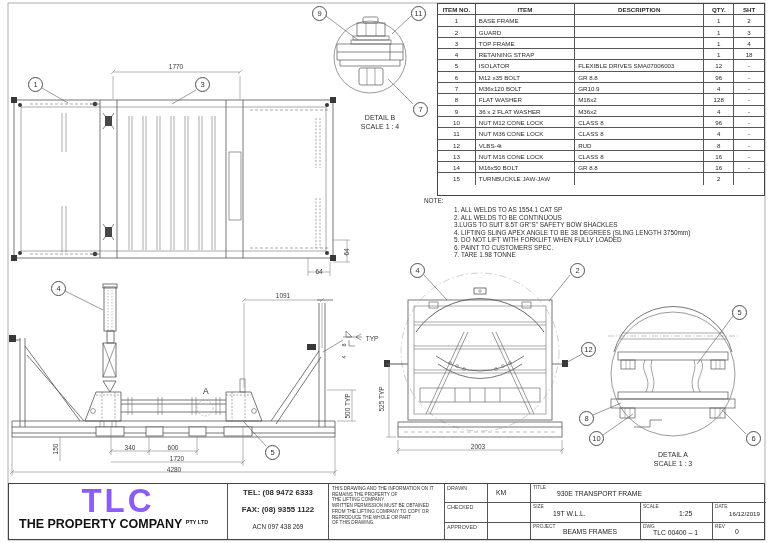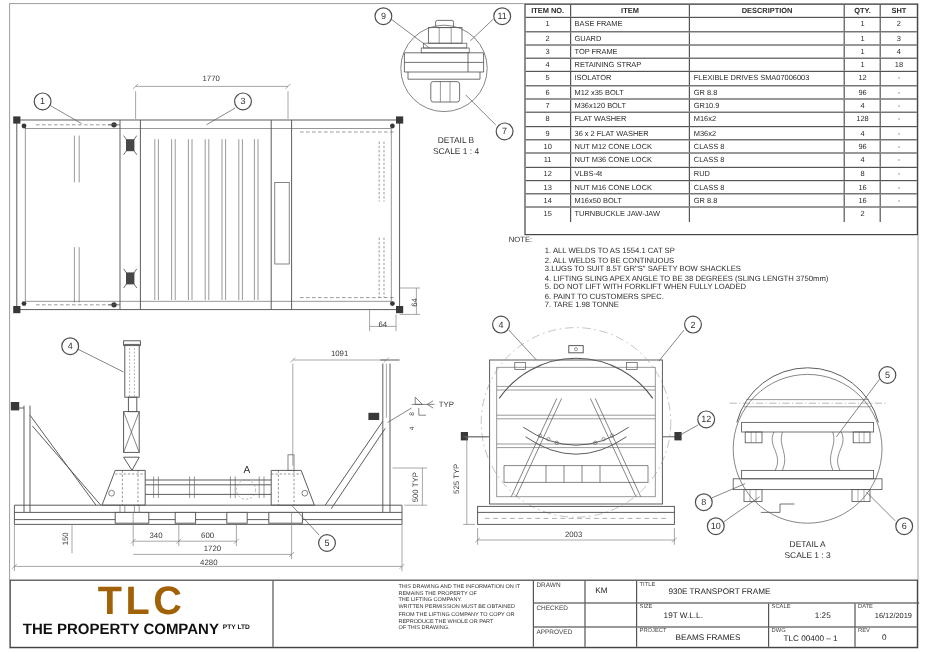--- a/index.html
+++ b/index.html
@@ -53,21 +53,21 @@
 
   
   .tblock{
     position:absolute;left:8px;top:483px;width:757px;height:57px;
     border:1px solid #444;box-sizing:border-box;background:#fff;z-index:3;
   }
   .cell{position:absolute;box-sizing:border-box;border-color:#555;border-style:solid;border-width:0;}
   .br{border-right-width:0.8px;} .bb{border-bottom-width:0.8px;}
   .flabel{position:absolute;top:1px;left:2px;font-size:4.8px;color:#444;}
   .fvalue{position:absolute;font-size:6.8px;color:#222;white-space:nowrap;}
-  .logo-big{position:absolute;left:0;right:0;top:-2px;text-align:center;font-size:33px;font-weight:bold;letter-spacing:3px;color:#a16207;}
+  .logo-big{position:absolute;left:0;right:0;top:-2px;text-align:center;font-size:33px;font-weight:bold;letter-spacing:3px;color:#8b5cf6;}
   .logo-name{position:absolute;left:10px;top:33px;font-size:12.5px;font-weight:bold;color:#111;white-space:nowrap;}
   .logo-suffix{font-size:5.5px;font-weight:bold;vertical-align:4px;letter-spacing:0;}
   .contact-line{position:absolute;left:0;right:0;text-align:center;font-size:7.8px;font-weight:bold;white-space:nowrap;}
   .contact-acn{position:absolute;left:0;right:0;text-align:center;font-size:6.4px;font-weight:normal;white-space:nowrap;}
   .legal{padding:2px 3px;font-size:4.6px;line-height:5.7px;color:#333;white-space:nowrap;}
 </style>
 </head>
 <body>
 
 <svg width="771" height="543" viewBox="0 0 771 543">
@@ -385,20 +385,25 @@
 <div class="tblock">
 
   <div class="cell br" style="left:0;top:0;width:219px;height:55px">
     <div class="logo-big">TLC</div>
     <div class="logo-name">
       <span>THE PROPERTY COMPANY</span>
       <span class="logo-suffix">PTY LTD</span>
     </div>
   </div>
 
+  <div class="cell br" style="left:219px;top:0;width:101px;height:55px">
+    <div class="contact-line" style="top:4px">TEL: (08 9472 6333</div>
+    <div class="contact-line" style="top:21px">FAX: (08) 9355 1122</div>
+    <div class="contact-acn" style="top:39px">ACN 097 438 269</div>
+  </div>
 
   <div class="cell br" style="left:320px;top:0;width:116px;height:55px">
     <div class="legal">
 
     <div>THIS DRAWING AND THE INFORMATION ON IT</div>
         <div>REMAINS THE PROPERTY OF</div>
         <div>THE LIFTING COMPANY.</div>
         <div>WRITTEN PERMISSION MUST BE OBTAINED</div>
         <div>FROM THE LIFTING COMPANY TO COPY OR</div>
         <div>REPRODUCE THE WHOLE OR PART</div>

